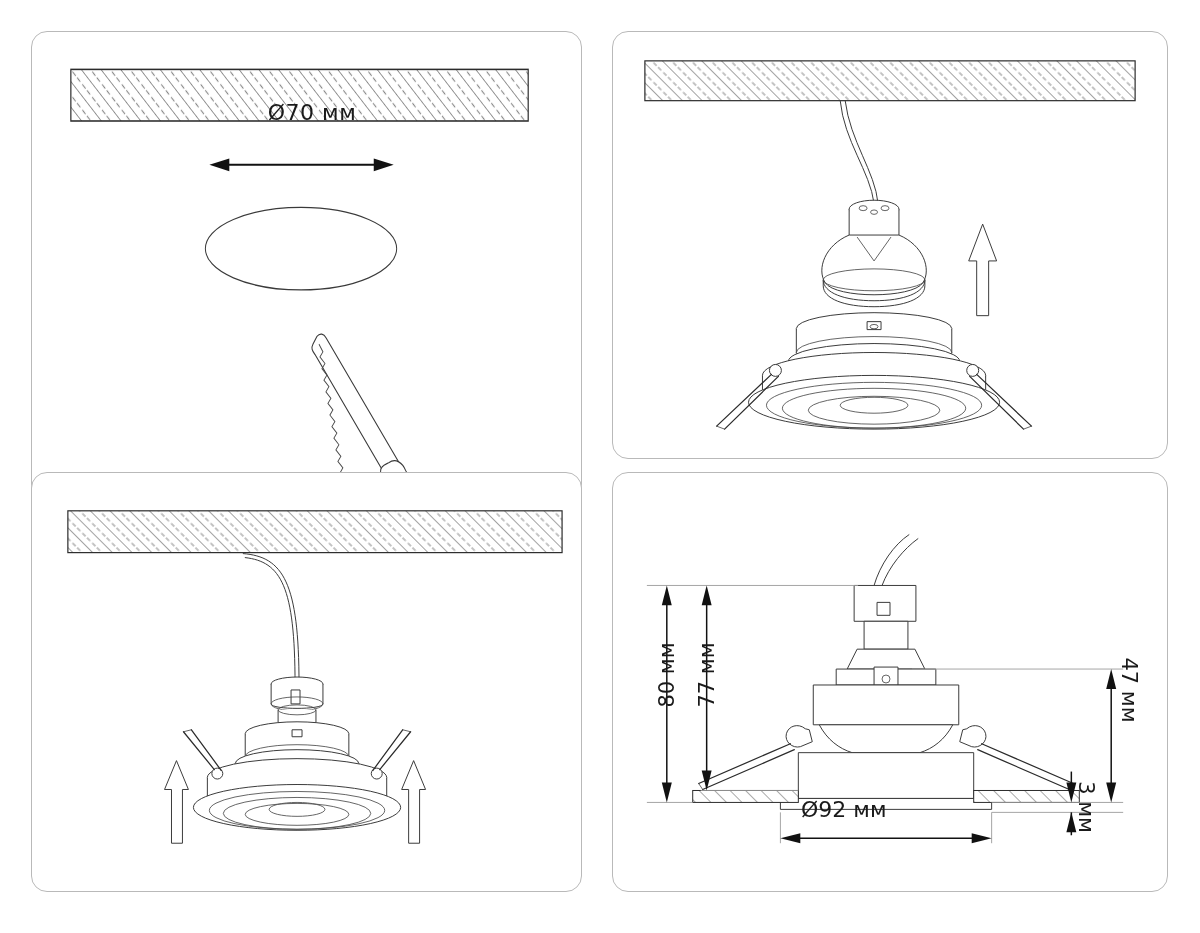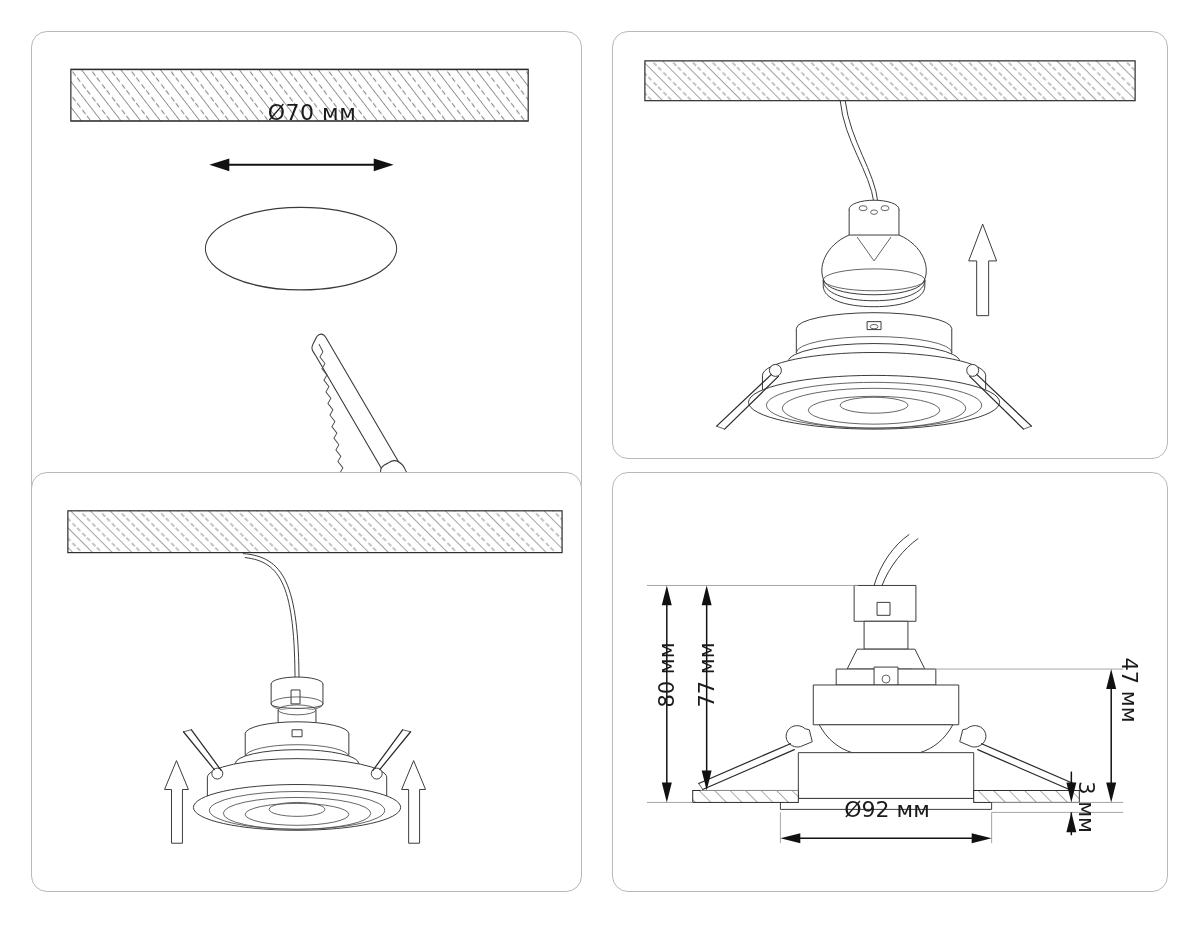--- a/index.html
+++ b/index.html
@@ -301,18 +301,18 @@
     </div>
     <div style="position:absolute;left:34px;top:190px;width:120px;text-align:center;transform:rotate(-90deg);">
       <span style="font-size:21px;">77 мм</span>
     </div>
     <div style="position:absolute;left:456px;top:205px;width:120px;text-align:center;transform:rotate(90deg);">
       <span style="font-size:21px;">47 мм</span>
     </div>
     <div style="position:absolute;left:418px;top:322px;width:110px;text-align:center;transform:rotate(90deg);">
       <span style="font-size:21px;">3 мм</span>
     </div>
-    <div style="position:absolute;left:188px;top:324px;width:172px;text-align:center;">
+    <div style="position:absolute;left:188px;top:324px;width:172px;">
       <span style="font-size:22px;">Ø92 мм</span>
     </div>
   </div>
 
 </div>
 
 </body></html>

